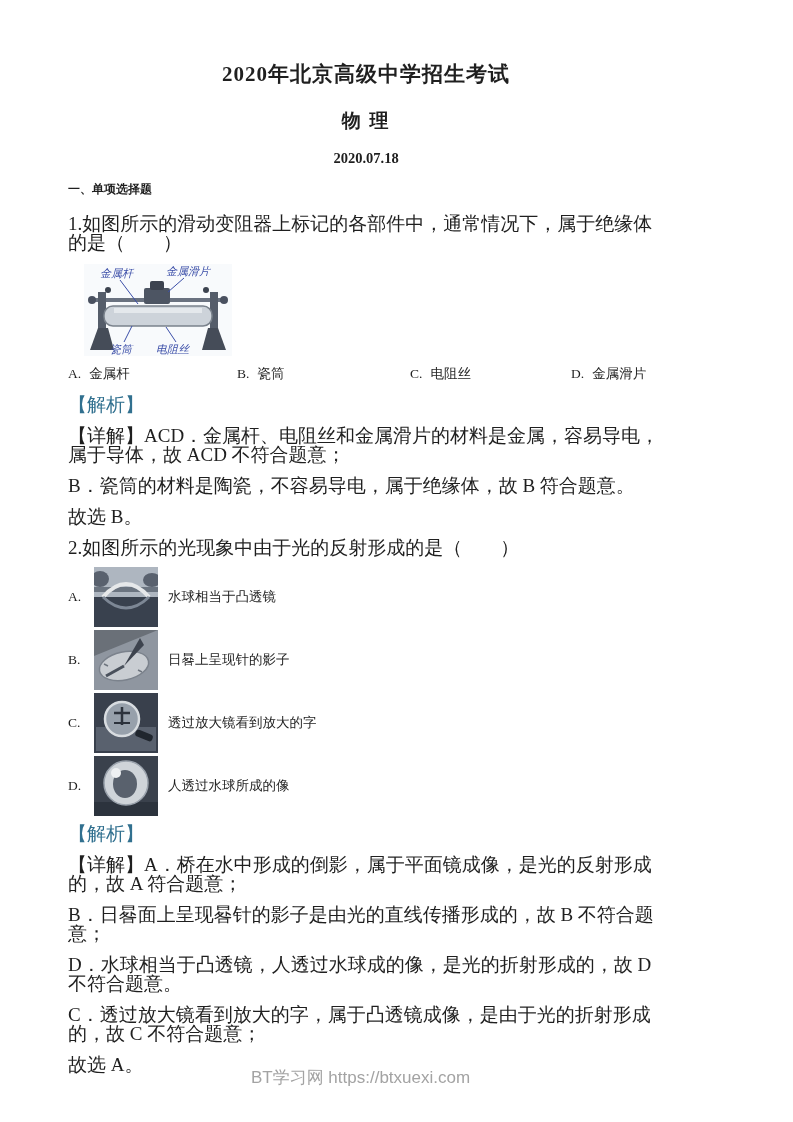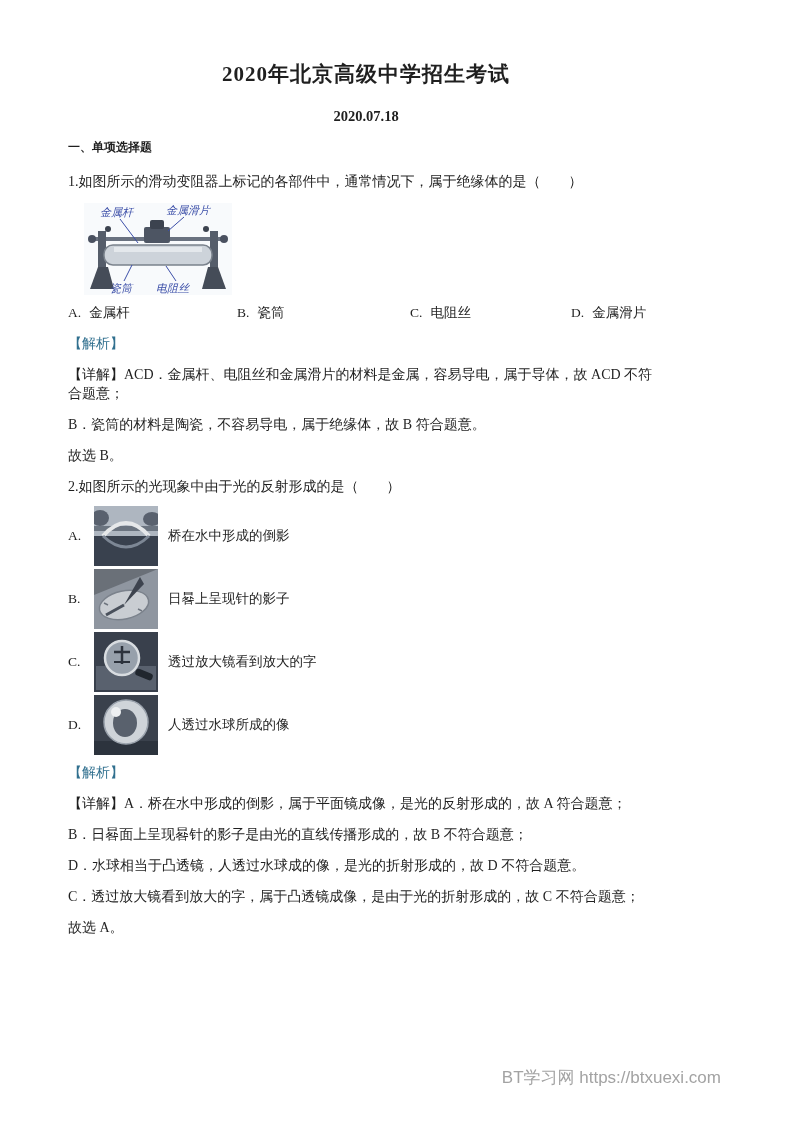--- a/index.html
+++ b/index.html
@@ -6,43 +6,44 @@
   .page{
     width:721px;height:1122px;position:relative;box-sizing:border-box;
     background:#ffffff;color:#1f1f1f;overflow:hidden;
     padding:60px 57px 12px 68px;
     font-family:"Liberation Serif","DejaVu Serif",serif;
   }
   .title{font-size:21px;font-weight:bold;text-align:center;margin:0 0 20px 0;letter-spacing:1px;}
   .subject{font-size:19px;font-weight:bold;text-align:center;margin:0 0 16px 0;letter-spacing:2px;}
   .date{font-size:14.5px;font-weight:bold;text-align:center;margin:0 0 14px 0;}
   .section-heading{font-size:12px;font-weight:bold;margin:0 0 16px 0;}
-  p.body{font-size:14px;line-height:19px;margin:0 0 12px 0;}
+  p.body{font-size:19px;line-height:19px;margin:0 0 12px 0;}
   .accent{color:#31708f;}
   .ans-letter{font-family:"Liberation Sans","DejaVu Sans",sans-serif;margin-left:2px;}
   .fig{margin:0 0 8px 16px;display:block;}
   .opt-grid{display:grid;grid-template-columns:169px 173px 161px 1fr;font-size:13.5px;line-height:19px;margin:0 0 12px 0;}
   .opt-grid .letter{margin-right:8px;}
   .photo-row{display:flex;align-items:center;margin:0 0 3px 0;font-size:13.5px;}
   .photo-row .letter{width:26px;flex:0 0 26px;}
   .photo-row .caption{margin-left:10px;}
   .photo{width:64px;height:60px;flex:0 0 64px;display:block;}
   .q2-block{margin-bottom:8px;}
   .stem-q2{margin-bottom:10px !important;}
   .footer{
-    position:absolute;left:0;right:0;top:1066px;text-align:right;
+    position:absolute;left:0;right:0;top:1066px;text-align:center;
     color:#a3a3a3;font-family:"Liberation Sans","DejaVu Sans",sans-serif;font-size:17px;
   }
 </style>
 </head>
 <body>
 
 <div class="page">
 
   <h1 class="title">2020年北京高级中学招生考试</h1>
+  <h2 class="subject">物 理</h2>
   <div class="date">2020.07.18</div>
   <div class="section-heading">一、单项选择题</div>
 
   <p class="body">1.如图所示的滑动变阻器上标记的各部件中，通常情况下，属于绝缘体的是（　　）</p>
 
   <svg class="fig" width="148" height="92" viewBox="0 0 148 92" xmlns="http://www.w3.org/2000/svg">
     <rect x="0" y="0" width="148" height="92" fill="#f8fafc"></rect>
 
     <rect x="6" y="34" width="136" height="4" fill="#6a7280"></rect>
     <circle cx="8" cy="36" r="4" fill="#4a5160"></circle>
@@ -89,21 +90,21 @@
       <span class="letter">A.</span>
       <svg class="photo" viewBox="0 0 64 60" xmlns="http://www.w3.org/2000/svg">
         <rect x="0" y="0" width="64" height="30" fill="#aeb6c0"></rect>
         <ellipse cx="6" cy="12" rx="9" ry="8" fill="#59616e"></ellipse>
         <ellipse cx="58" cy="13" rx="9" ry="7" fill="#59616e"></ellipse>
         <rect x="0" y="30" width="64" height="30" fill="#39414e"></rect>
         <rect x="0" y="20" width="64" height="5" fill="#6b7480"></rect>
         <path d="M9,30 Q32,4 55,30" fill="none" stroke="#e6e8ea" stroke-width="4"></path>
         <path d="M9,30 Q32,52 55,30" fill="none" stroke="#7d8795" stroke-width="3"></path>
       </svg>
-      <span class="caption">桥在水中形成的倒影</span>
+      <span class="caption">水球相当于凸透镜</span>
     </div>
 
     <div class="photo-row">
       <span class="letter">B.</span>
       <svg class="photo" viewBox="0 0 64 60" xmlns="http://www.w3.org/2000/svg">
         <rect x="0" y="0" width="64" height="60" fill="#8f96a0"></rect>
         <polygon points="0,0 64,0 0,26" fill="#6a7078"></polygon>
         <ellipse cx="30" cy="36" rx="25" ry="14" fill="#c9cdd2" stroke="#7b828c" stroke-width="1.5" transform="rotate(-12 30 36)"></ellipse>
         <polygon points="30,36 46,8 50,15" fill="#3d434e"></polygon>
         <line x1="30" y1="36" x2="12" y2="46" stroke="#4a515c" stroke-width="3"></line>

